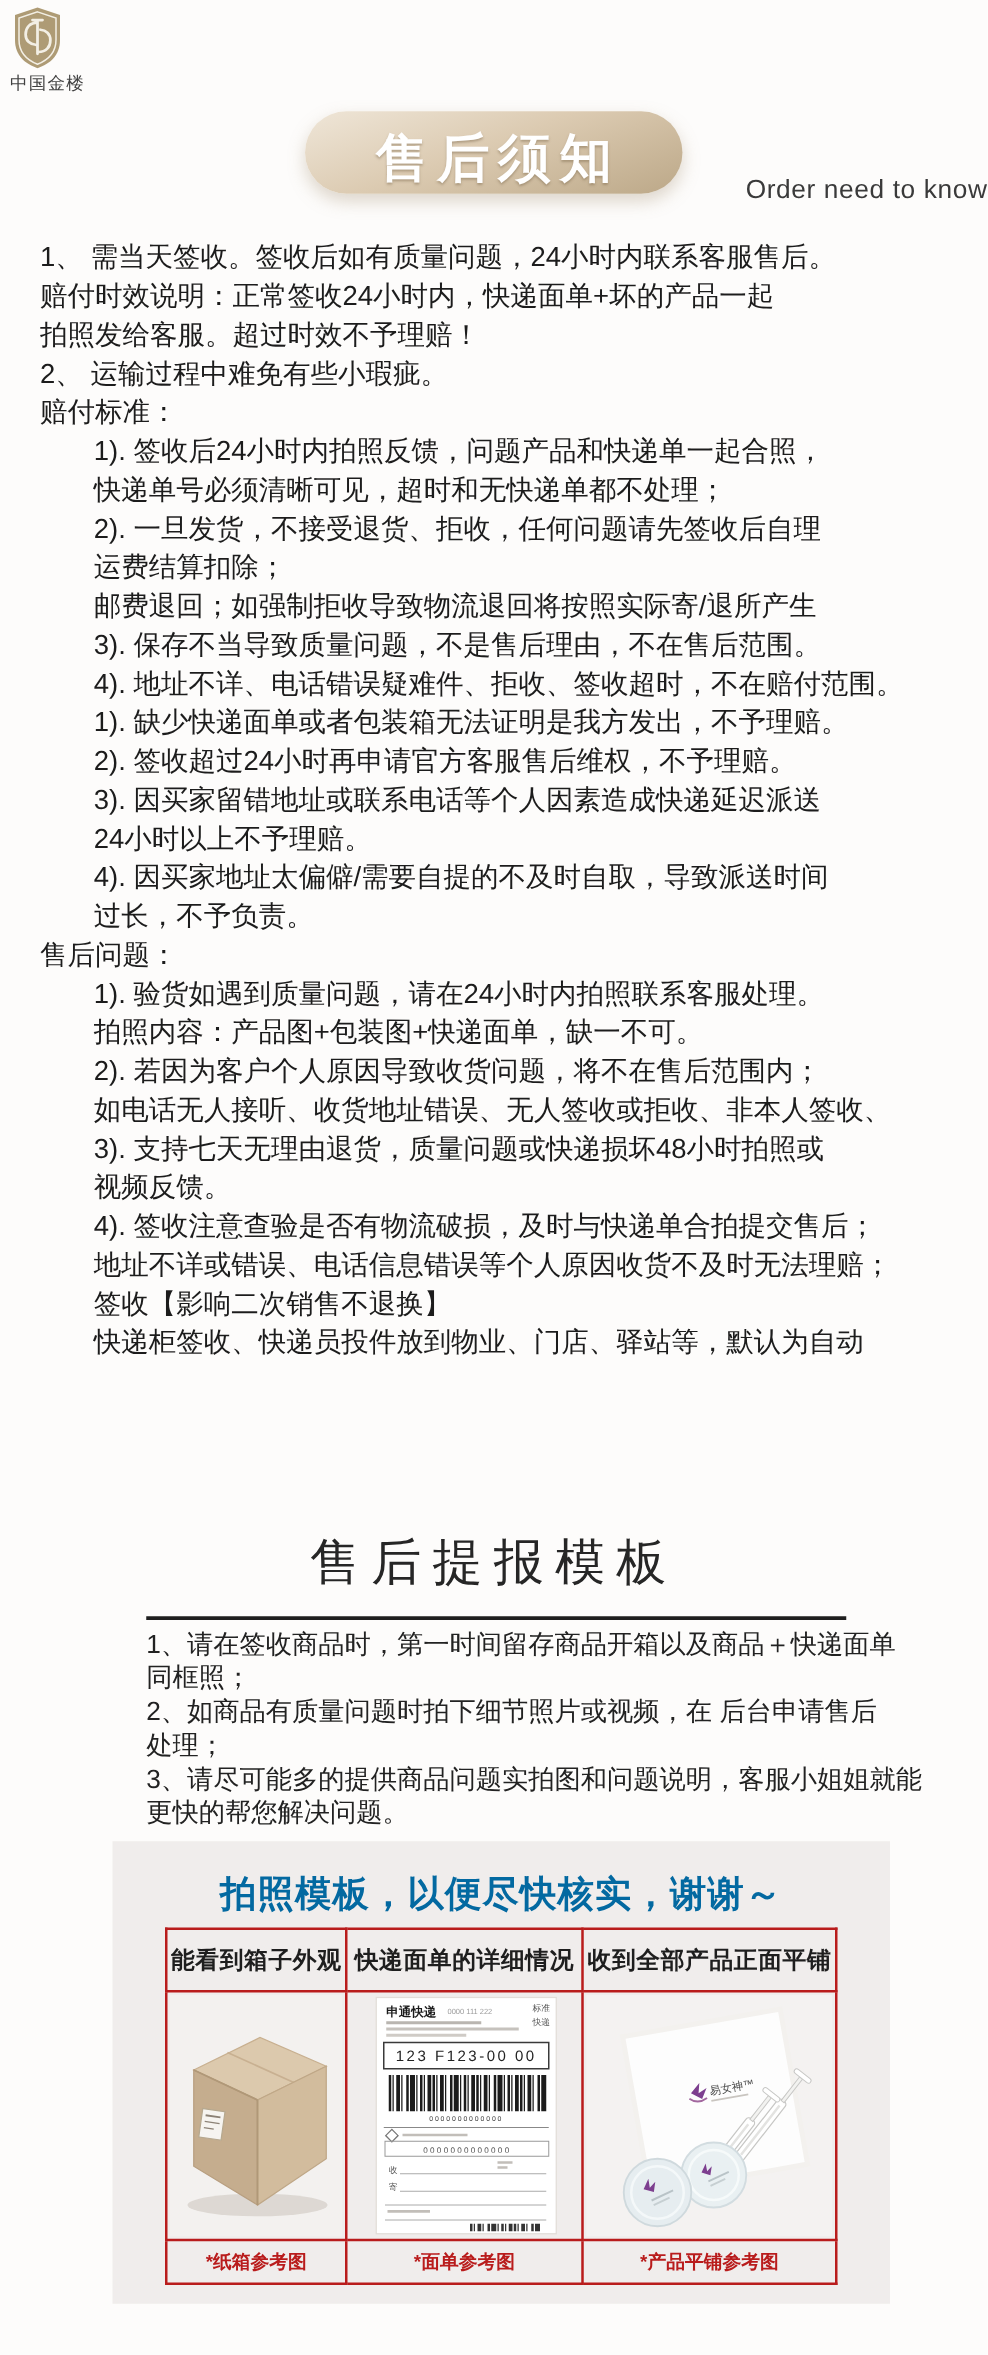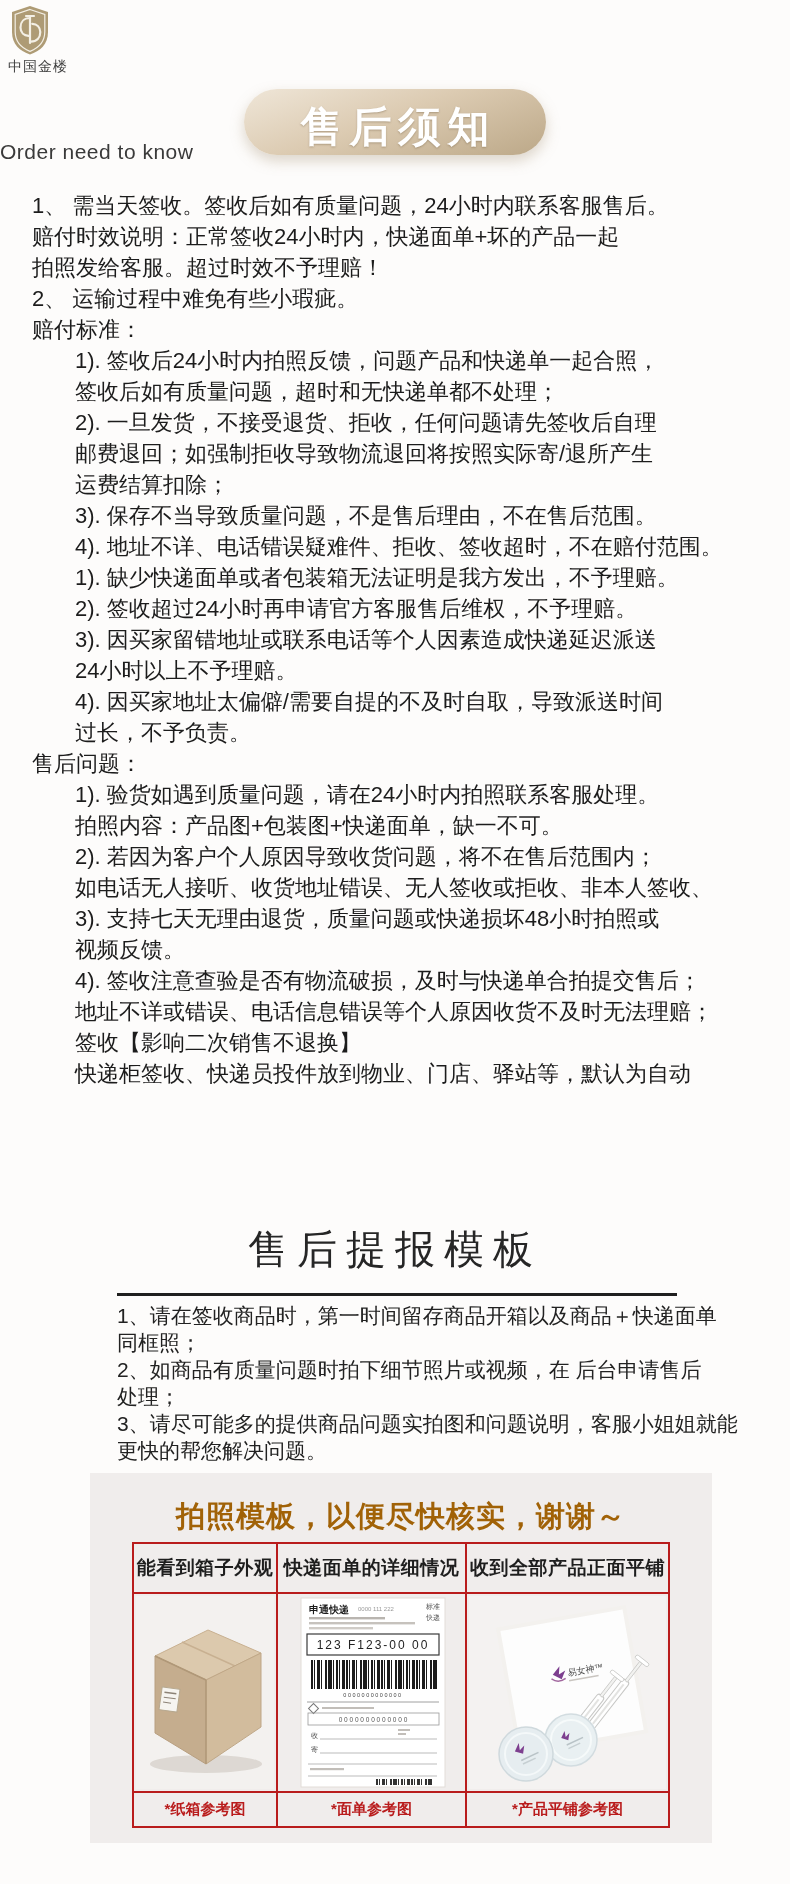--- a/index.html
+++ b/index.html
@@ -11,39 +11,39 @@
   .logo svg{display:block;margin-left:2px;}
   .logo-text{font-size:14px;color:#404040;letter-spacing:1px;margin-top:3px;white-space:nowrap;}
 
   
   .banner{position:absolute;top:62px;left:50%;transform:translateX(-50%);
     width:302px;height:66px;border-radius:34px;
     background:linear-gradient(160deg,#efe6d8 0%,#dccbb2 45%,#bca888 100%);
     box-shadow:0 6px 14px rgba(160,140,110,.35);
     display:flex;align-items:flex-end;justify-content:center;margin-top:27px;}
   .banner-title{font-size:42px;font-weight:700;color:#ffffff;letter-spacing:7px;text-shadow:0 1px 2px rgba(120,100,70,.45);padding-left:7px;}
-  .subtitle{position:absolute;top:140px;left:0;width:100%;text-align:left;
+  .subtitle{position:absolute;top:140px;left:0;width:100%;text-align:right;
     font-size:21px;color:#3a3a3a;letter-spacing:.5px;}
 
   
   .body-text{position:absolute;top:190px;left:32px;width:740px;}
   .bline{height:31px;line-height:31px;font-size:22px;white-space:nowrap;color:#1c1c1c;}
   .bline.ind{padding-left:43px;}
 
   
   .tpl-heading{position:absolute;top:1222px;left:0;width:100%;text-align:center;
     font-size:40px;font-weight:500;color:#262626;letter-spacing:9px;}
   .tpl-rule{position:absolute;top:1293px;left:117px;width:560px;height:3px;background:#1f1f1f;}
   .tpl-list{position:absolute;top:1302px;left:117px;width:600px;}
   .tline{height:27px;line-height:27px;font-size:21px;white-space:nowrap;color:#222;}
 
   
   .panel{position:absolute;top:1473px;left:90px;width:622px;height:370px;background:#f0edec;}
   .panel-heading{margin-top:25px;height:36px;line-height:36px;text-align:center;
-    font-size:29px;font-weight:700;color:#a16207;letter-spacing:1px;}
+    font-size:29px;font-weight:700;color:#0369a1;letter-spacing:1px;}
   table.photo{border-collapse:collapse;margin:8px auto 0 auto;width:530px;table-layout:fixed;}
   table.photo td{border:2px solid #b91c1c;padding:0;text-align:center;vertical-align:middle;}
   .col1{width:142px;}.col2{width:187px;}.col3{width:201px;border-radius:25px;}
   td.hdr{height:48px;font-size:19px;font-weight:700;color:#1e1e1e;letter-spacing:.5px;}
   td.img{height:197px;}
   td.cap{height:33px;font-size:15px;font-weight:700;color:#b91c1c;}
   td.img svg{display:block;margin:0 auto;}
 
   .wb-small{font-size:6px;fill:#9a9a9a;}
 </style>
@@ -66,24 +66,24 @@
   </div>
   <div class="subtitle">Order need to know</div>
 
   <div class="body-text">
       <div class="bline">1、 需当天签收。签收后如有质量问题，24小时内联系客服售后。</div>
       <div class="bline">赔付时效说明：正常签收24小时内，快递面单+坏的产品一起</div>
       <div class="bline">拍照发给客服。超过时效不予理赔！</div>
       <div class="bline">2、 运输过程中难免有些小瑕疵。</div>
       <div class="bline">赔付标准：</div>
       <div class="bline ind">1). 签收后24小时内拍照反馈，问题产品和快递单一起合照，</div>
-      <div class="bline ind">签收后如有质量问题，超时和无快递单都不处理；</div>
+      <div class="bline ind">快递单号必须清晰可见，超时和无快递单都不处理；</div>
       <div class="bline ind">2). 一旦发货，不接受退货、拒收，任何问题请先签收后自理</div>
+      <div class="bline ind">运费结算扣除；</div>
       <div class="bline ind">邮费退回；如强制拒收导致物流退回将按照实际寄/退所产生</div>
-      <div class="bline ind">运费结算扣除；</div>
       <div class="bline ind">3). 保存不当导致质量问题，不是售后理由，不在售后范围。</div>
       <div class="bline ind">4). 地址不详、电话错误疑难件、拒收、签收超时，不在赔付范围。</div>
       <div class="bline ind">1). 缺少快递面单或者包装箱无法证明是我方发出，不予理赔。</div>
       <div class="bline ind">2). 签收超过24小时再申请官方客服售后维权，不予理赔。</div>
       <div class="bline ind">3). 因买家留错地址或联系电话等个人因素造成快递延迟派送</div>
       <div class="bline ind">24小时以上不予理赔。</div>
       <div class="bline ind">4). 因买家地址太偏僻/需要自提的不及时自取，导致派送时间</div>
       <div class="bline ind">过长，不予负责。</div>
       <div class="bline">售后问题：</div>
       <div class="bline ind">1). 验货如遇到质量问题，请在24小时内拍照联系客服处理。</div>

